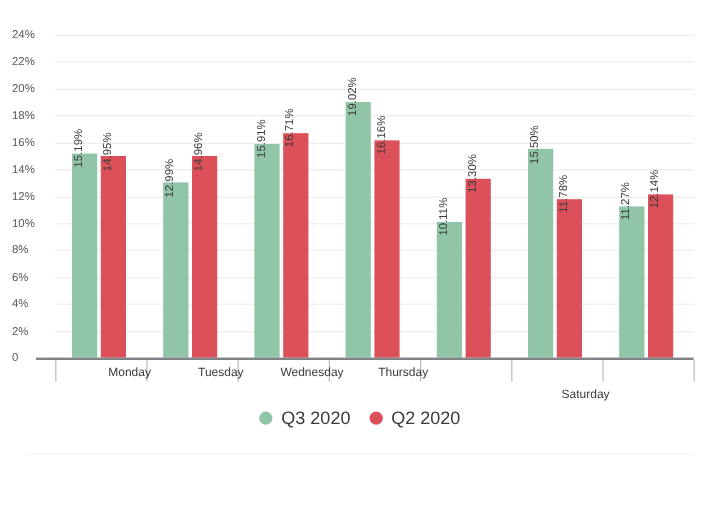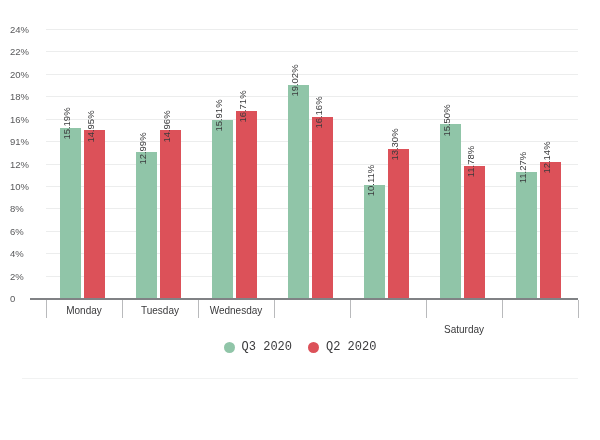--- a/index.html
+++ b/index.html
@@ -109,20 +109,21 @@
     height: 22px;
   }
   .cat-cell {
     position: absolute;
     top: 0;
     height: 22px;
     text-align: center;
     font-size: 10px;
     color: #3a3a3c;
     line-height: 22px;
+    padding-left: 24px;
   }
   .cat-tick {
     position: absolute;
     top: 300px;
     width: 1px;
     height: 18px;
     background: #b9babc;
   }
 
   
@@ -141,24 +142,23 @@
     align-items: center;
     gap: 7px;
   }
   .legend-dot {
     width: 11px;
     height: 11px;
     border-radius: 50%;
     display: block;
   }
   .legend-text {
-    font-size: 12px;
+    font-size: 15px;
     color: #3a3a3c;
     white-space: nowrap;
-    font-family: Liberation Mono, monospace;
   }
 
   
   .divider {
     position: absolute;
     left: 22px;
     top: 378px;
     width: 556px;
     height: 1px;
     background: #f1f2f2;
@@ -189,21 +189,21 @@
       <div class="ytick-row" style="top: 44.8333px;">
         <span>20%</span>
       </div>
       <div class="ytick-row" style="top: 67.25px;">
         <span>18%</span>
       </div>
       <div class="ytick-row" style="top: 89.6667px;">
         <span>16%</span>
       </div>
       <div class="ytick-row" style="top: 112.083px;">
-        <span>91%</span>
+        <span>14%</span>
       </div>
       <div class="ytick-row" style="top: 134.5px;">
         <span>12%</span>
       </div>
       <div class="ytick-row" style="top: 156.917px;">
         <span>10%</span>
       </div>
       <div class="ytick-row" style="top: 179.333px;">
         <span>8%</span>
       </div>
@@ -334,20 +334,21 @@
       <div class="cat-tick" style="left: 274px;"></div>
       <div class="cat-tick" style="left: 350px;"></div>
       <div class="cat-tick" style="left: 426px;"></div>
       <div class="cat-tick" style="left: 502px;"></div>
       <div class="cat-tick" style="left: 578px;"></div>
     </div>
   <div class="cat-band">
       <div class="cat-cell" style="left: 0px; width: 76px;">Monday</div>
       <div class="cat-cell" style="left: 152px; width: 76px;">Wednesday</div>
       <div class="cat-cell" style="left: 76px; width: 76px;">Tuesday</div>
+      <div class="cat-cell" style="left: 228px; width: 76px;">Thursday</div>
       <div class="cat-cell" style="left: 380px; width: 76px; margin-top: 19px;">Saturday</div>
     </div>
 
   <div class="legend">
     <div class="legend-item">
       <span class="legend-dot" style="background: rgb(144, 197, 168);"></span>
       <span class="legend-text">Q3 2020</span>
     </div>
     <div class="legend-item">
       <span class="legend-dot" style="background: rgb(220, 81, 89);"></span>

